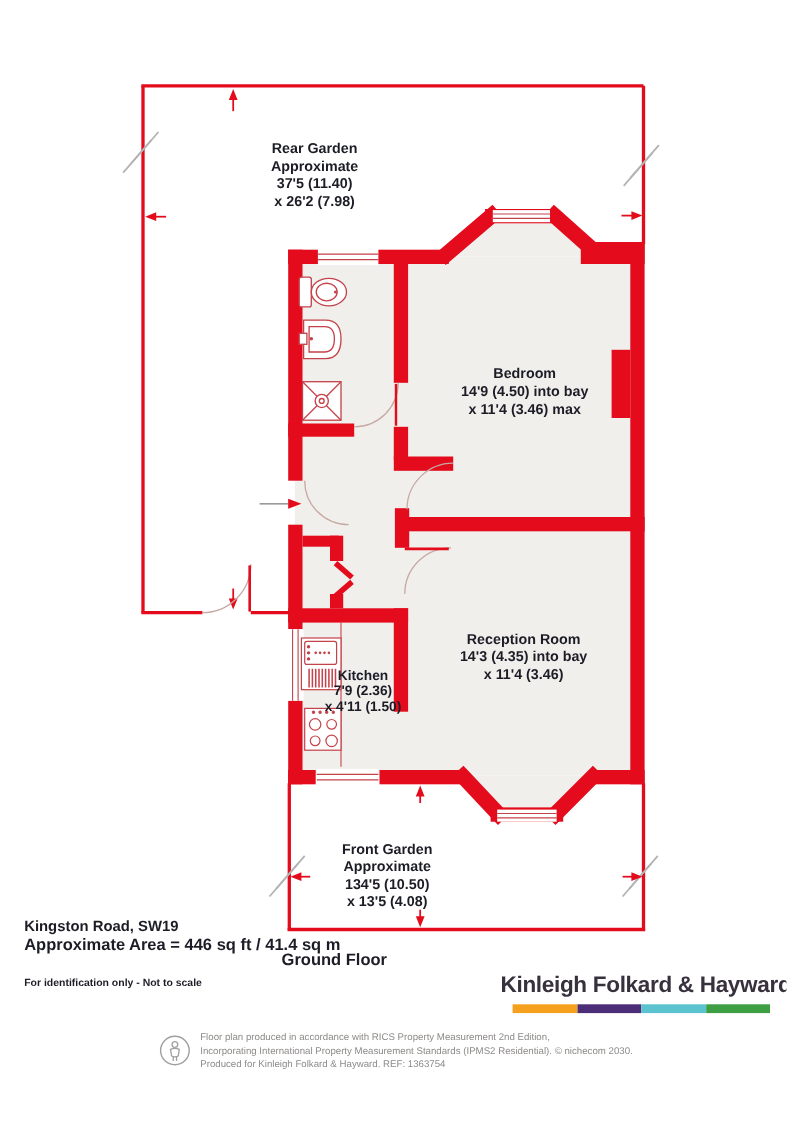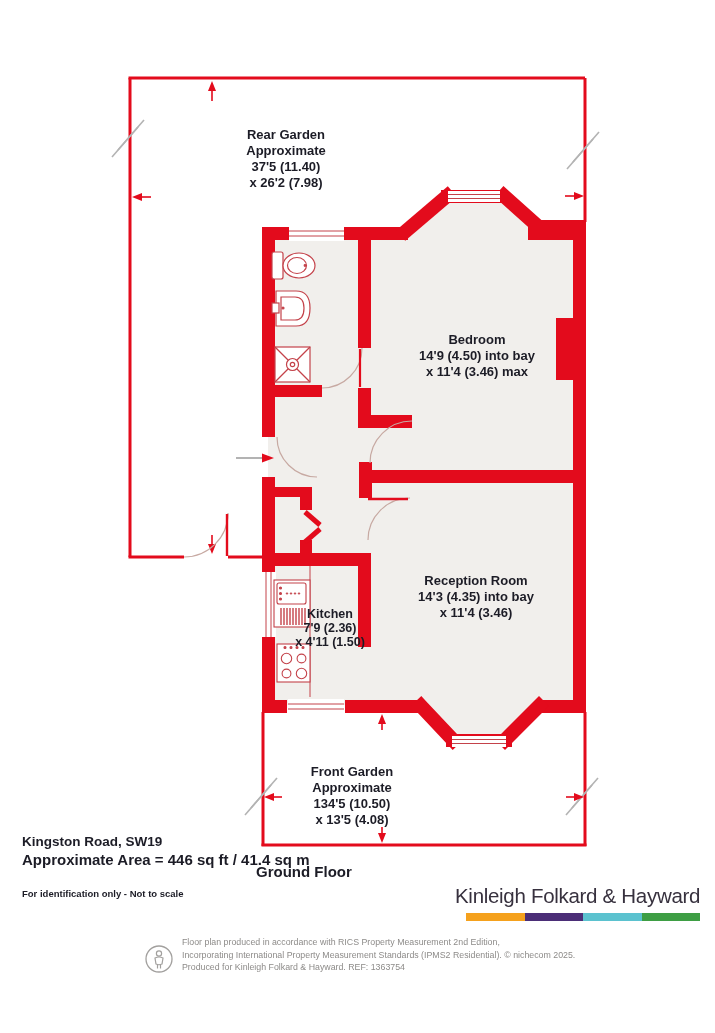--- a/index.html
+++ b/index.html
@@ -21,24 +21,24 @@
   }
   svg text{font-family:"Liberation Sans",sans-serif;}
   .rlabel{font-size:13px;font-weight:700;fill:var(--ink);text-anchor:middle;}
   .rlabel.sm{font-size:12.5px;}
   .gflabel{font-size:15px;font-weight:700;fill:var(--ink);}
   .footer-left{position:absolute;left:22px;top:833px;color:var(--ink);}
   .footer-left .addr{font-size:13.5px;font-weight:700;line-height:18px;}
   .footer-left .area{font-size:15px;font-weight:700;line-height:18px;}
   .footer-left .note{font-size:9.5px;font-weight:700;line-height:14px;margin-top:18px;}
   .brand{position:absolute;left:455px;top:884px;width:245px;text-align:right;}
-  .brand .brand-name{font-size:20.5px;font-weight:400;color:var(--logo);letter-spacing:-0.3px;white-space:nowrap;}
+  .brand .brand-name{font-size:20.5px;font-weight:700;color:var(--logo);letter-spacing:-0.3px;white-space:nowrap;}
   .brand .bars{display:flex;margin-top:5px;height:8px;width:234px;margin-left:auto;}
   .brand .bars span{flex:1;display:block;height:100%;}
-  .disclaimer{position:absolute;left:144px;top:936px;display:flex;align-items:flex-end;}
+  .disclaimer{position:absolute;left:144px;top:936px;display:flex;align-items:center;}
   .disclaimer .txt{margin-left:8px;font-size:8.8px;line-height:12.6px;color:var(--disc);}
   .person-badge{flex:0 0 auto;}
 </style>
 </head>
 <body>
 
 <svg width="715" height="880" viewBox="0 0 715 880" style="position:absolute;left:0;top:0;">
 
   <g>
     <g stroke="var(--wall)" stroke-width="3" fill="none">
@@ -314,16 +314,16 @@
 <div class="disclaimer">
   <svg class="person-badge" width="30" height="30" viewBox="0 0 30 30">
     <circle cx="15" cy="15" r="13" fill="none" stroke="#a2a09e" stroke-width="1.3"></circle>
     <circle cx="15" cy="9.5" r="2.6" fill="none" stroke="#a2a09e" stroke-width="1.2"></circle>
     <path d="M 11,14 Q 15,12 19,14 L 18,20 Q 15,21.5 12,20 Z" fill="none" stroke="#a2a09e" stroke-width="1.2"></path>
     <line x1="13.5" y1="20.5" x2="13.5" y2="24.5" stroke="#a2a09e" stroke-width="1.2"></line>
     <line x1="16.5" y1="20.5" x2="16.5" y2="24.5" stroke="#a2a09e" stroke-width="1.2"></line>
   </svg>
   <div class="txt">
     <div>Floor plan produced in accordance with RICS Property Measurement 2nd Edition,</div>
-    <div>Incorporating International Property Measurement Standards (IPMS2 Residential).   © nichecom 2025.</div>
+    <div>Incorporating International Property Measurement Standards (IPMS2 Residential).   © nichecom 2030.</div>
     <div>Produced for Kinleigh Folkard &amp; Hayward.   REF: 1363754</div>
   </div>
 </div>
 
 </body></html>

